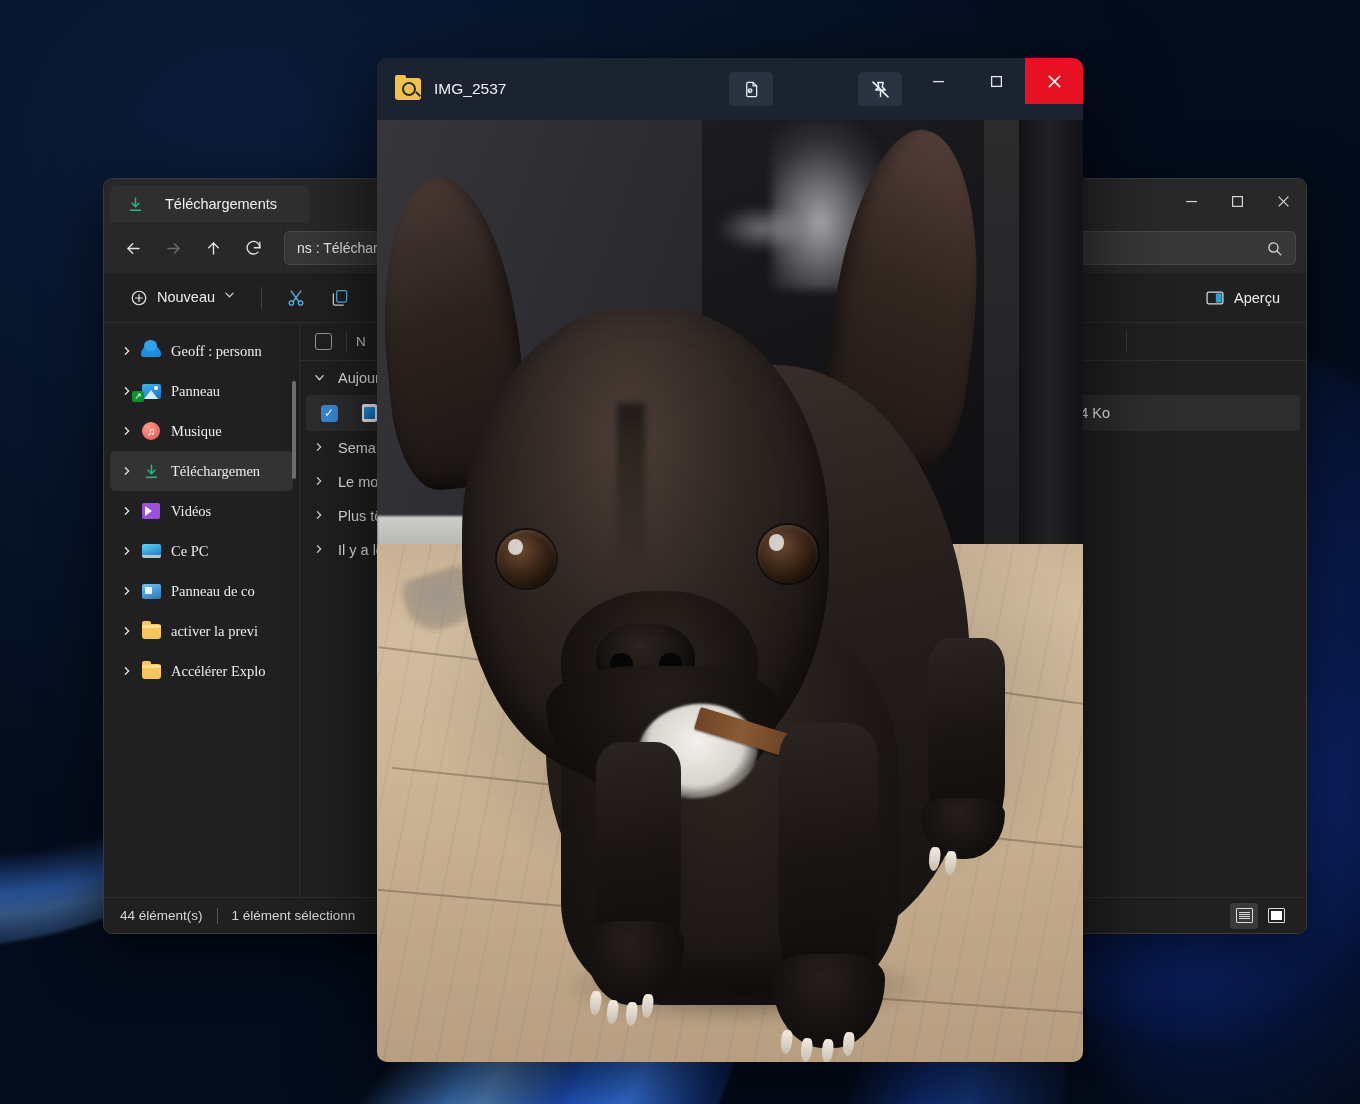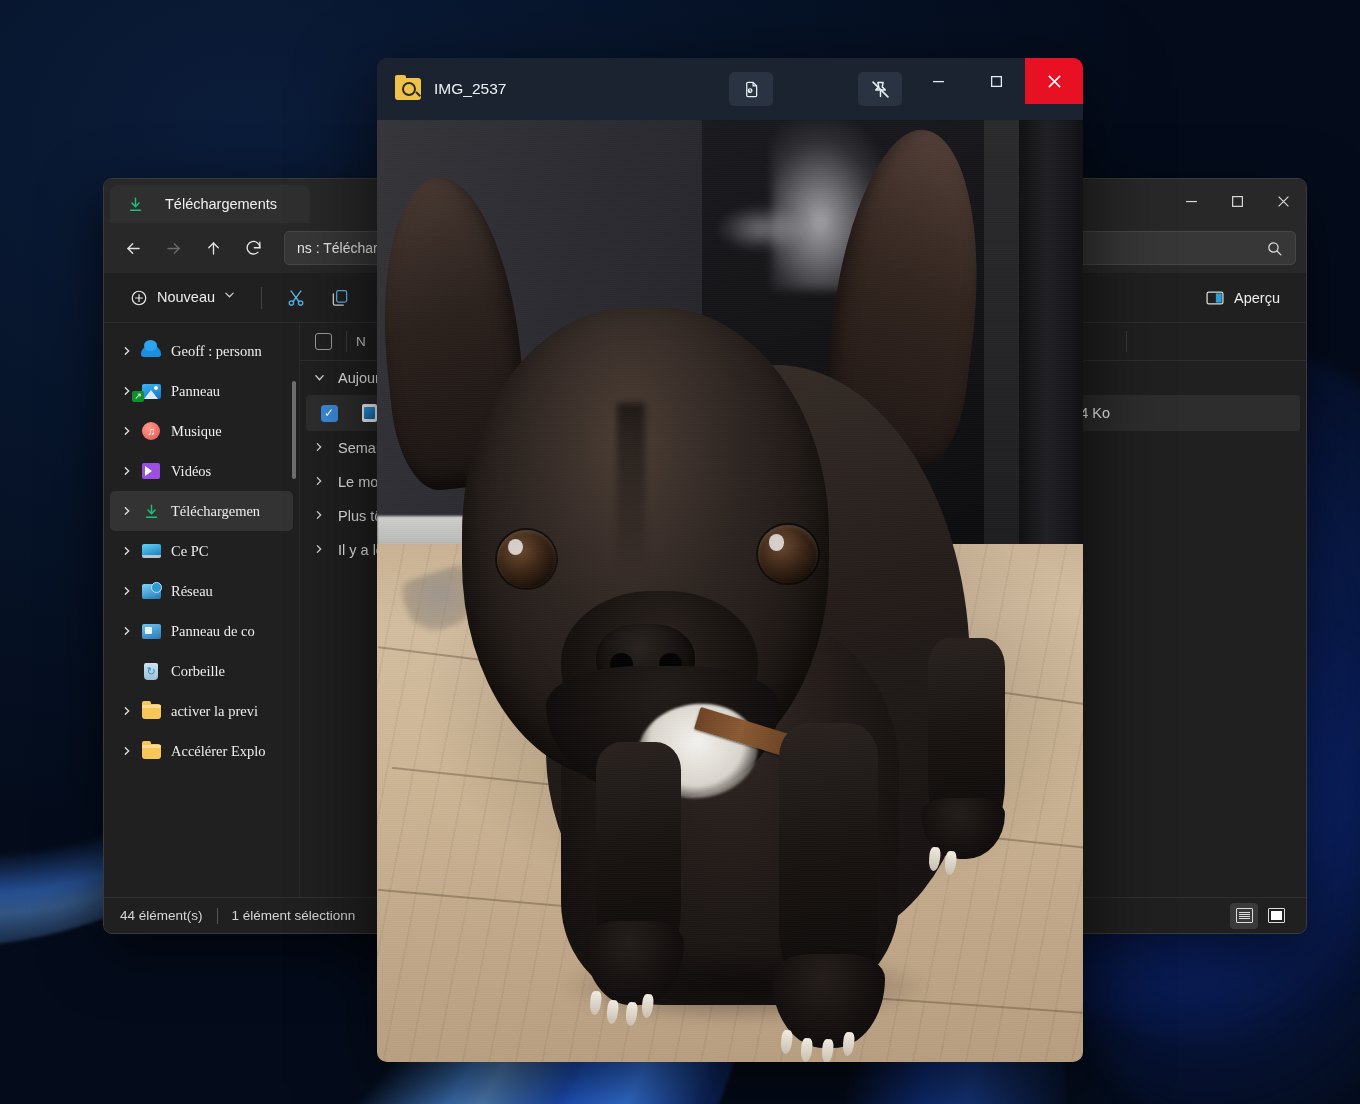--- a/index.html
+++ b/index.html
@@ -810,95 +810,77 @@
         <div class="nav-item">
           <span class="chev">
             <svg width="10" height="10" viewBox="0 0 12 12" fill="none" stroke="currentColor" stroke-width="1.6" stroke-linecap="round">
                 <path d="M4 2 L8 6 L4 10"></path>
               </svg>
           </span>
           <span class="nav-ico">
               <span class="i-music"></span>
             </span>
           <span class="nav-label">Musique</span>
-        </div>
-
-        <div class="nav-item">
-          <span class="chev">
-            <svg width="10" height="10" viewBox="0 0 12 12" fill="none" stroke="currentColor" stroke-width="1.6" stroke-linecap="round">
-                <path d="M4 2 L8 6 L4 10"></path>
-              </svg>
-          </span>
-          <span class="nav-ico">
-              <span class="i-video"></span>
-            </span>
-          <span class="nav-label">Vidéos</span>
         </div>
 
         <div class="nav-item selected">
           <span class="chev">
             <svg width="10" height="10" viewBox="0 0 12 12" fill="none" stroke="currentColor" stroke-width="1.6" stroke-linecap="round">
                 <path d="M4 2 L8 6 L4 10"></path>
               </svg>
           </span>
           <span class="nav-ico">
             <svg width="17" height="17" viewBox="0 0 24 24" fill="none" stroke="#1fbf80" stroke-width="2" stroke-linecap="round">
                 <path d="M12 3v11"></path>
                 <path d="M7 10l5 5 5-5"></path>
                 <path d="M5 20h14"></path>
               </svg>
           </span>
           <span class="nav-label">Téléchargemen</span>
         </div>
 
+        <div class="nav-item">
+          <span class="chev">
+            <svg width="10" height="10" viewBox="0 0 12 12" fill="none" stroke="currentColor" stroke-width="1.6" stroke-linecap="round">
+                <path d="M4 2 L8 6 L4 10"></path>
+              </svg>
+          </span>
+          <span class="nav-ico">
+              <span class="i-video"></span>
+            </span>
+          <span class="nav-label">Vidéos</span>
+        </div>
+
 
         <div class="nav-item">
           <span class="chev">
             <svg width="10" height="10" viewBox="0 0 12 12" fill="none" stroke="currentColor" stroke-width="1.6" stroke-linecap="round">
                 <path d="M4 2 L8 6 L4 10"></path>
               </svg>
           </span>
           <span class="nav-ico">
               <span class="i-pc"></span>
             </span>
           <span class="nav-label">Ce PC</span>
         </div>
 
 
-        <div class="nav-item">
-          <span class="chev">
-            <svg width="10" height="10" viewBox="0 0 12 12" fill="none" stroke="currentColor" stroke-width="1.6" stroke-linecap="round">
-                <path d="M4 2 L8 6 L4 10"></path>
-              </svg>
-          </span>
-          <span class="nav-ico">
-              <span class="i-net"></span>
-            </span>
-          <span class="nav-label">Réseau</span>
-        </div>
 
         <div class="nav-item">
           <span class="chev">
             <svg width="10" height="10" viewBox="0 0 12 12" fill="none" stroke="currentColor" stroke-width="1.6" stroke-linecap="round">
                 <path d="M4 2 L8 6 L4 10"></path>
               </svg>
           </span>
           <span class="nav-ico">
               <span class="i-cpanel"></span>
             </span>
           <span class="nav-label">Panneau de co</span>
         </div>
 
-        <div class="nav-item">
-          <span class="chev empty"></span>
-          <span class="nav-ico">
-              <span class="i-bin"></span>
-            </span>
-          <span class="nav-label">Corbeille</span>
-        </div>
 
         <div class="nav-item">
           <span class="chev">
             <svg width="10" height="10" viewBox="0 0 12 12" fill="none" stroke="currentColor" stroke-width="1.6" stroke-linecap="round">
                 <path d="M4 2 L8 6 L4 10"></path>
               </svg>
           </span>
           <span class="nav-ico">
               <span class="i-folder"></span>
             </span>

